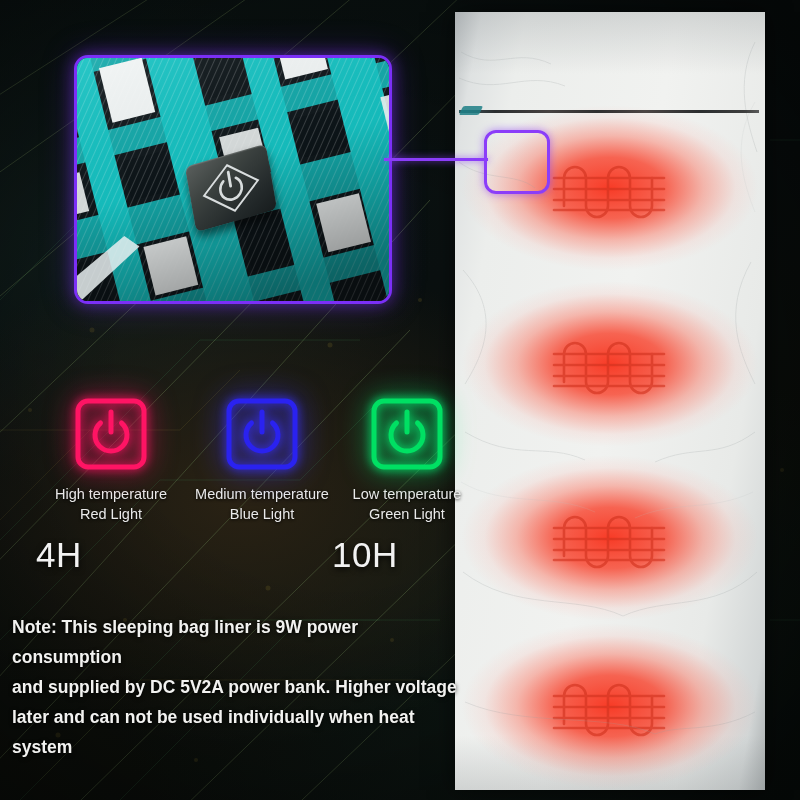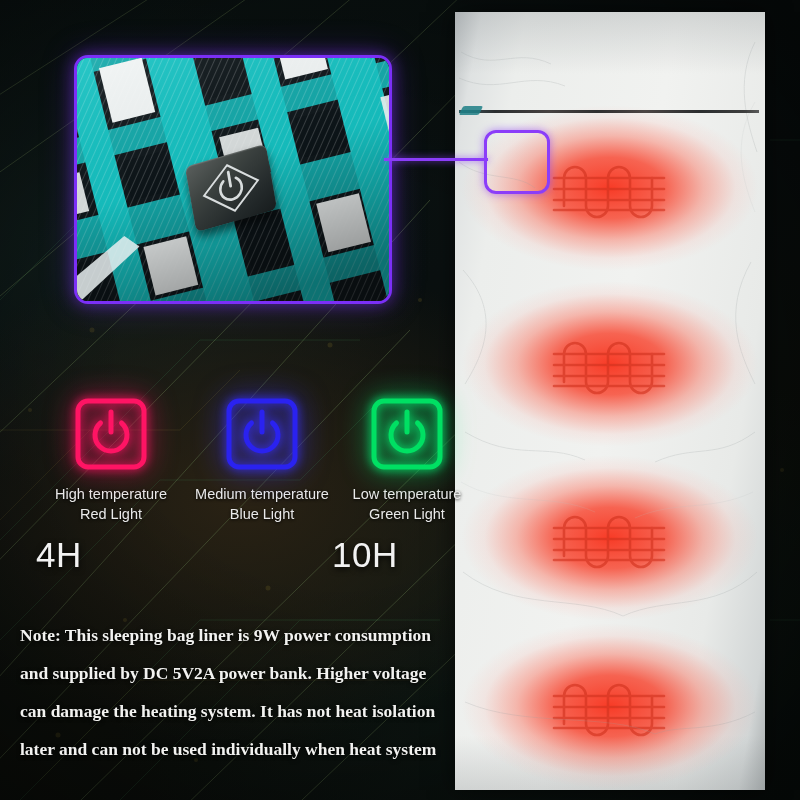--- a/index.html
+++ b/index.html
@@ -88,21 +88,21 @@
     color:#f2f2f2;font-size:35px;font-weight:400;letter-spacing:.5px;
     text-shadow:0 2px 6px rgba(0,0,0,.9);
   }
 
   
   .note{
     position:absolute;left:12px;top:612px;width:452px;
     color:#f2f2f0;font-size:17.5px;line-height:30px;font-weight:700;
     text-shadow:0 1px 4px rgba(0,0,0,.95);
   }
-  .note p{margin:8px;font-family:Liberation Serif, serif;}
+  .note p{margin:0;}
 </style>
 </head>
 <body>
 
 <div id="page">
 
   <div class="bg bg-base"></div>
 
   <svg class="bg traces" width="800" height="800">
     <defs>
@@ -373,18 +373,17 @@
       </div>
     </div>
 
     <div class="hours" style="left:8px;">4H</div>
     <div class="hours" style="left:304px;">10H</div>
   </div>
 
   <div class="note">
     <p>Note: This sleeping bag liner is 9W power consumption</p>
     <p>and supplied by DC 5V2A power bank. Higher voltage</p>
-    <p>can damage the heating system. It has not heat isolation</p>
     <p> later and can not be used individually when heat system</p>
 
   </div>
 
 </div>
 
 </body></html>

